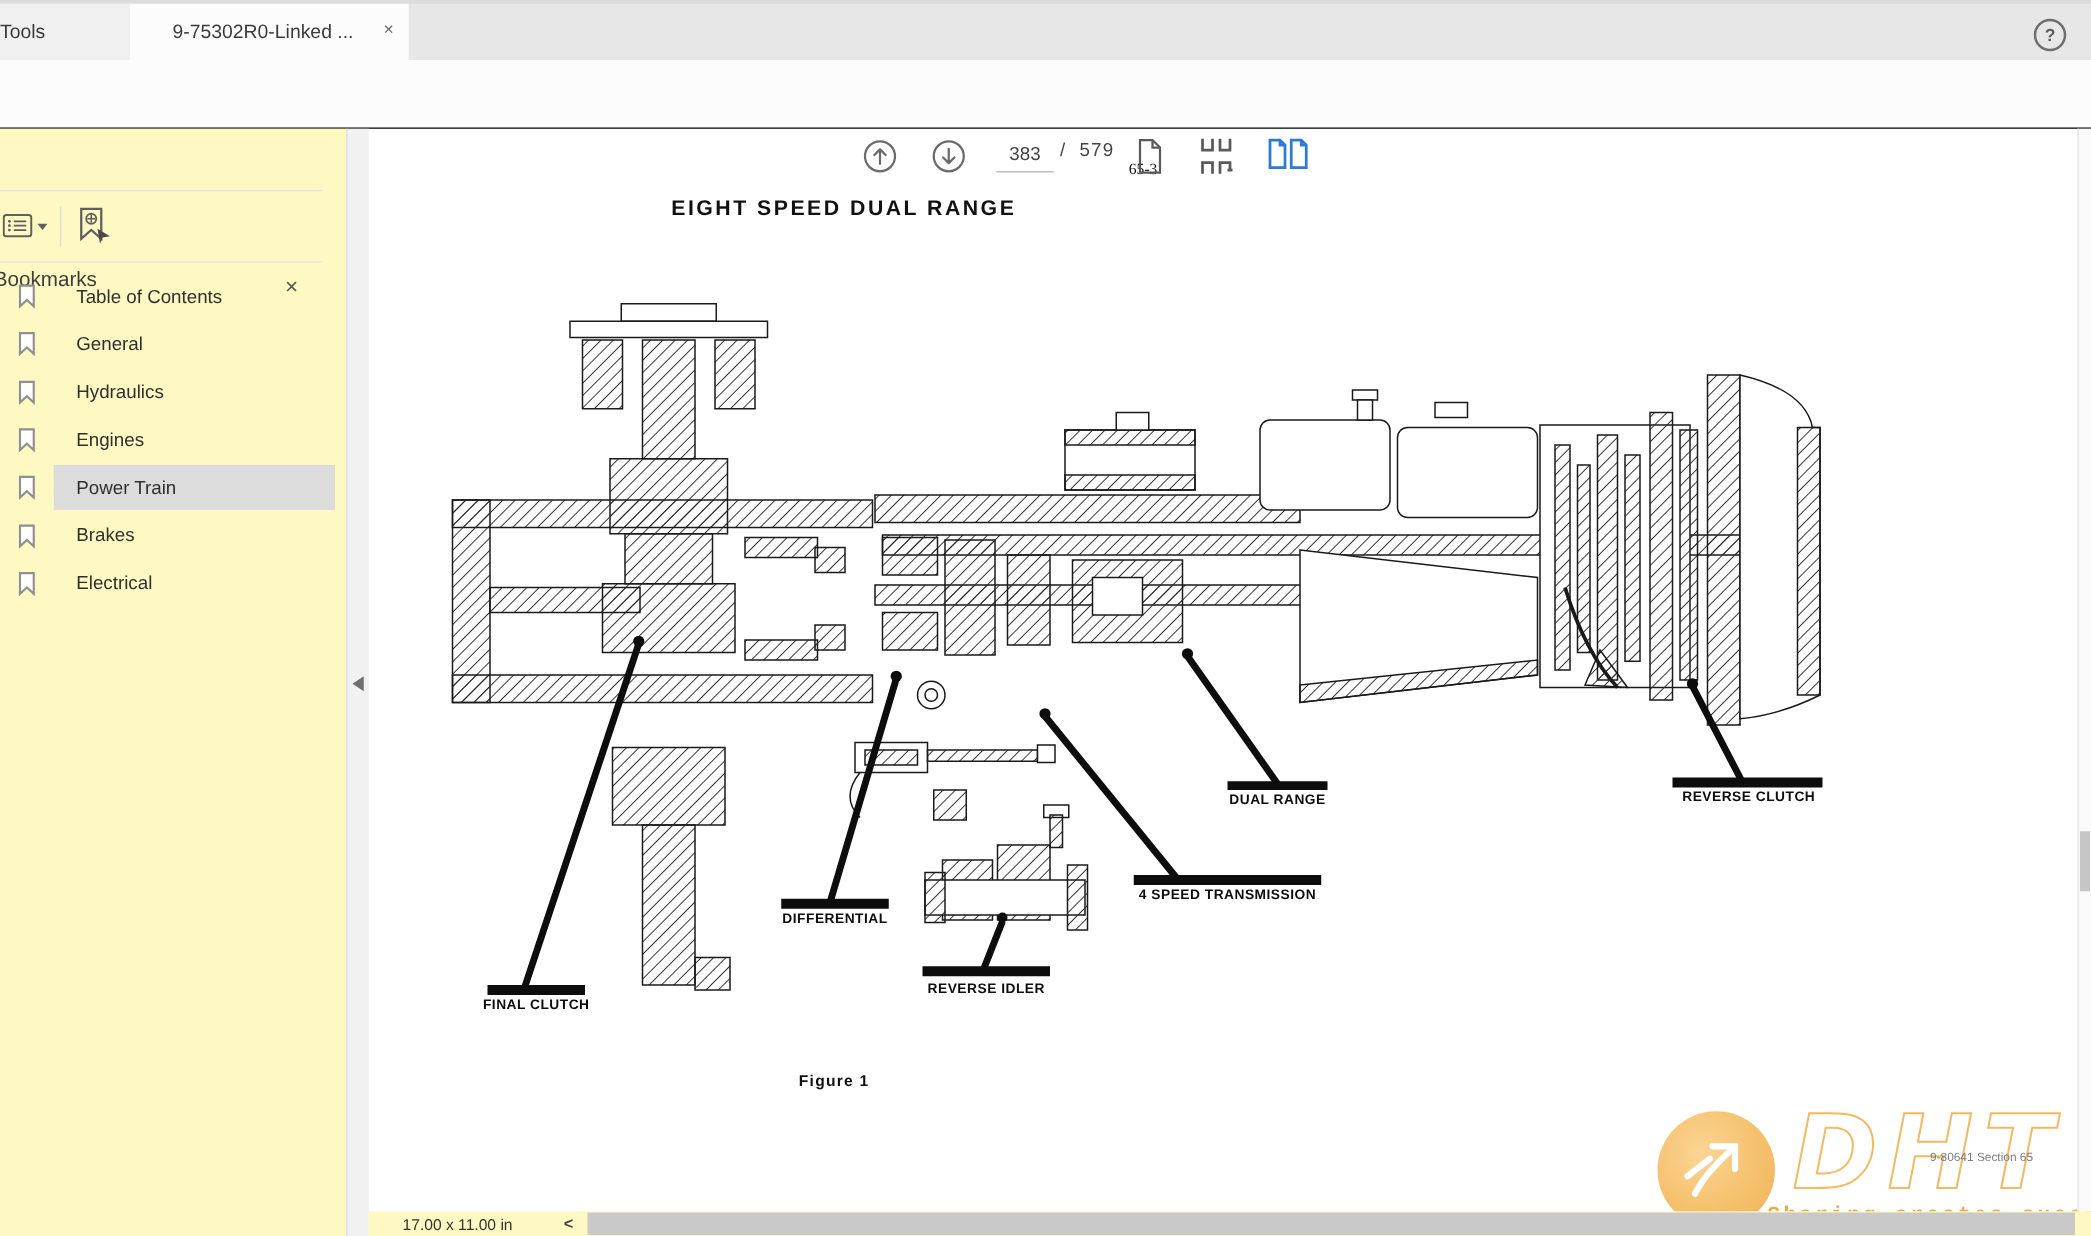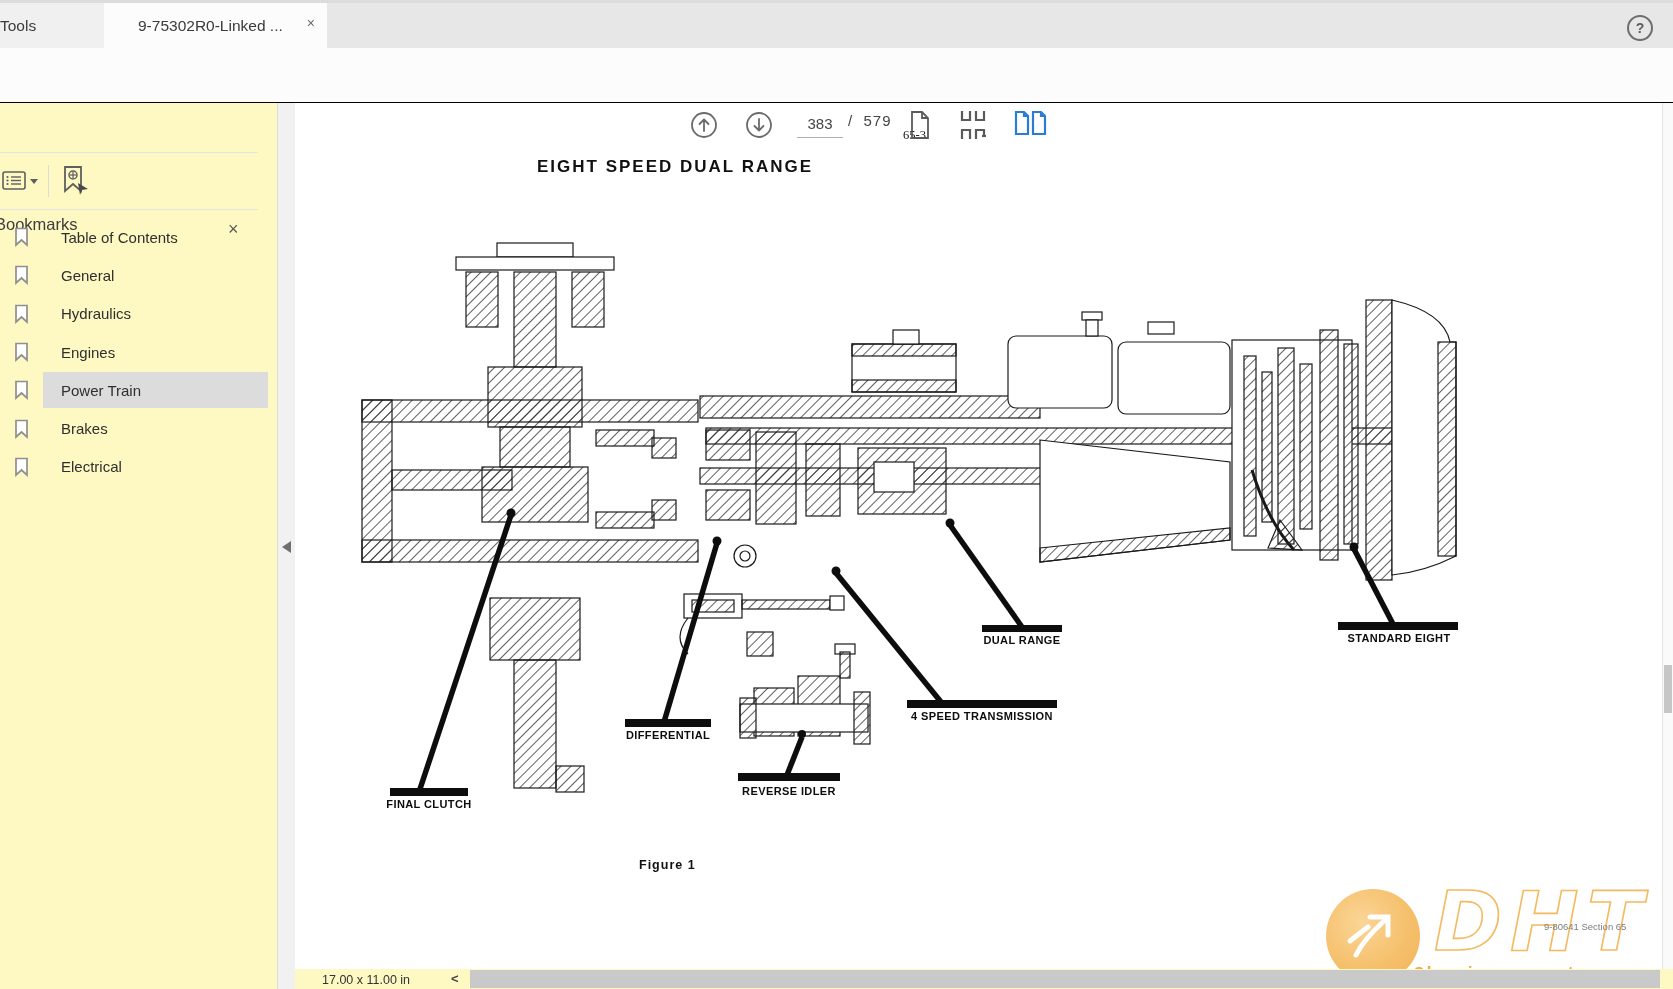--- a/index.html
+++ b/index.html
@@ -185,21 +185,21 @@
     </svg>
 
     <div class="doc-text doc-title">EIGHT SPEED DUAL RANGE</div>
     <div class="doc-text corner-ref">65-3</div>
     <div class="doc-text fig-cap">Figure 1</div>
     <div class="callout-lbl" style="left:378px;top:798px;width:102px">FINAL CLUTCH</div>
     <div class="callout-lbl" style="left:618px;top:729px;width:100px">DIFFERENTIAL</div>
     <div class="callout-lbl" style="left:738px;top:785px;width:102px">REVERSE IDLER</div>
     <div class="callout-lbl" style="left:904px;top:710px;width:156px">4 SPEED TRANSMISSION</div>
     <div class="callout-lbl" style="left:972px;top:634px;width:100px">DUAL RANGE</div>
-    <div class="callout-lbl" style="left:1334px;top:632px;width:130px">STANDARD EIGHT</div>
+    <div class="callout-lbl" style="left:1334px;top:632px;width:130px">REVERSE CLUTCH</div>
     <div class="section-ref">9-80641 Section 65</div>
 
     <div class="wm-circle">
       <svg width="94" height="94">
         <g stroke="#fff" stroke-width="5" fill="none" stroke-linecap="round">
           <path d="M30,66 Q38,50 58,32"></path>
           <path d="M24,52 Q34,44 42,38"></path>
           <polyline points="44,28 62,28 62,46" stroke-width="5"></polyline>
         </g>
       </svg>

